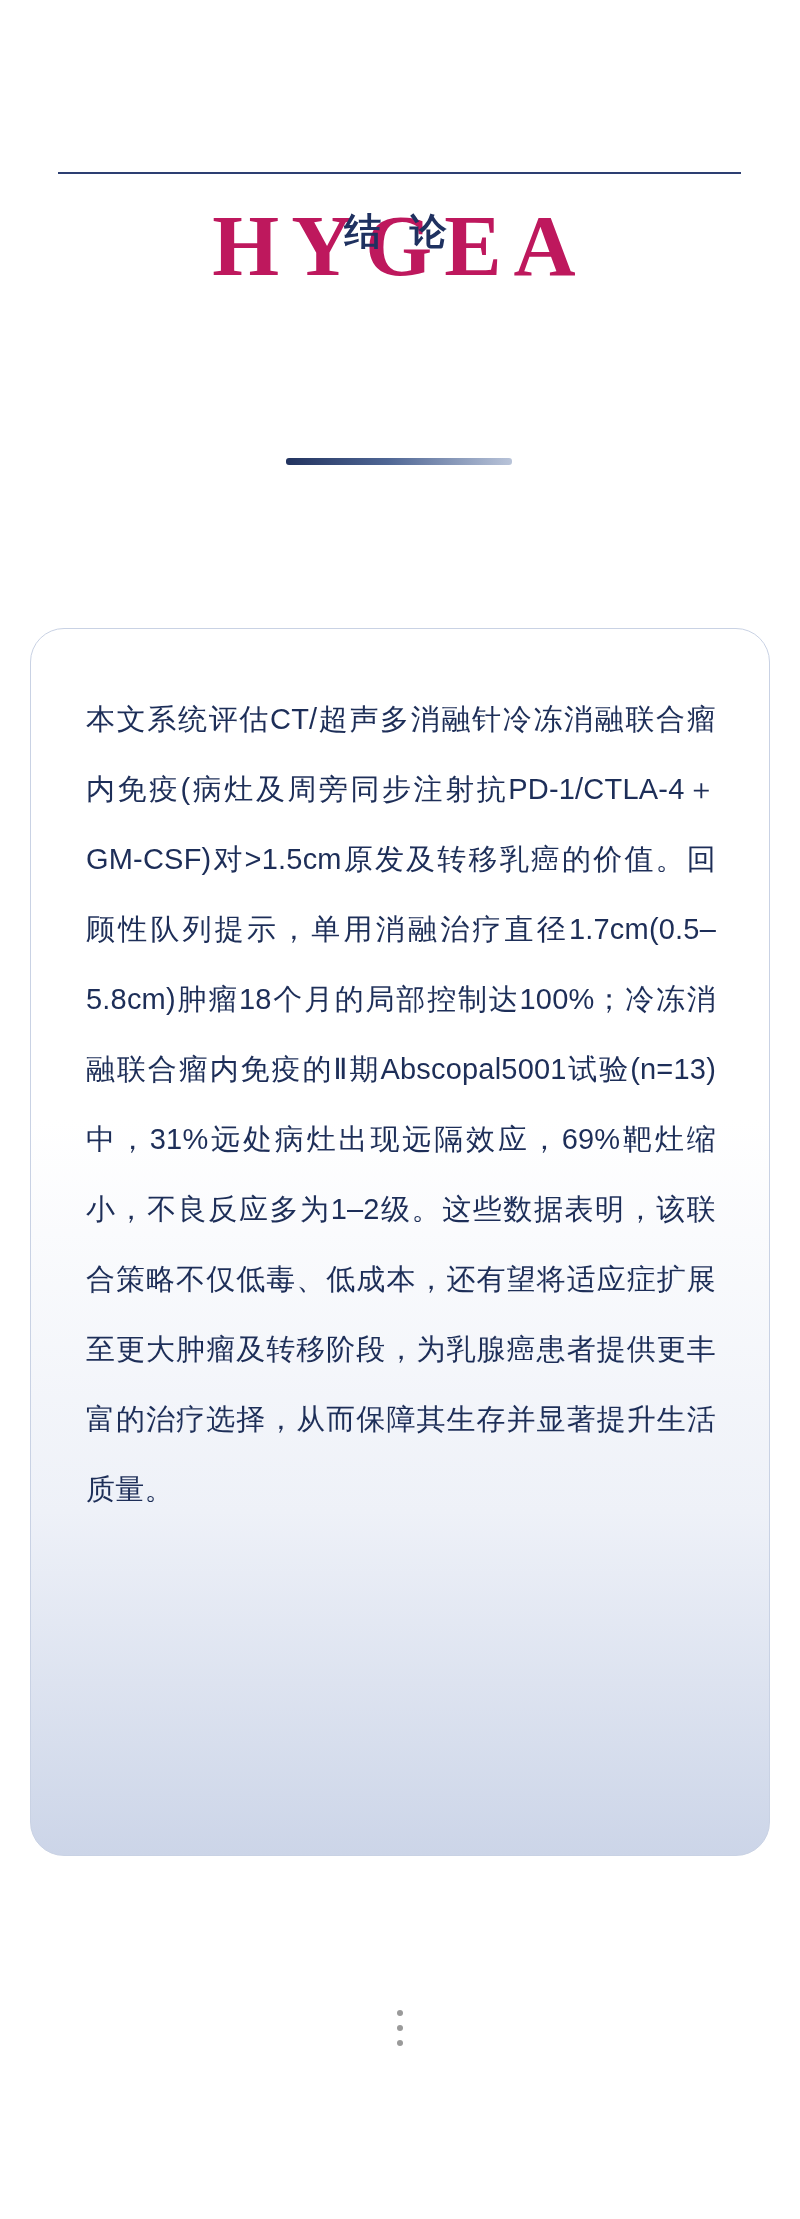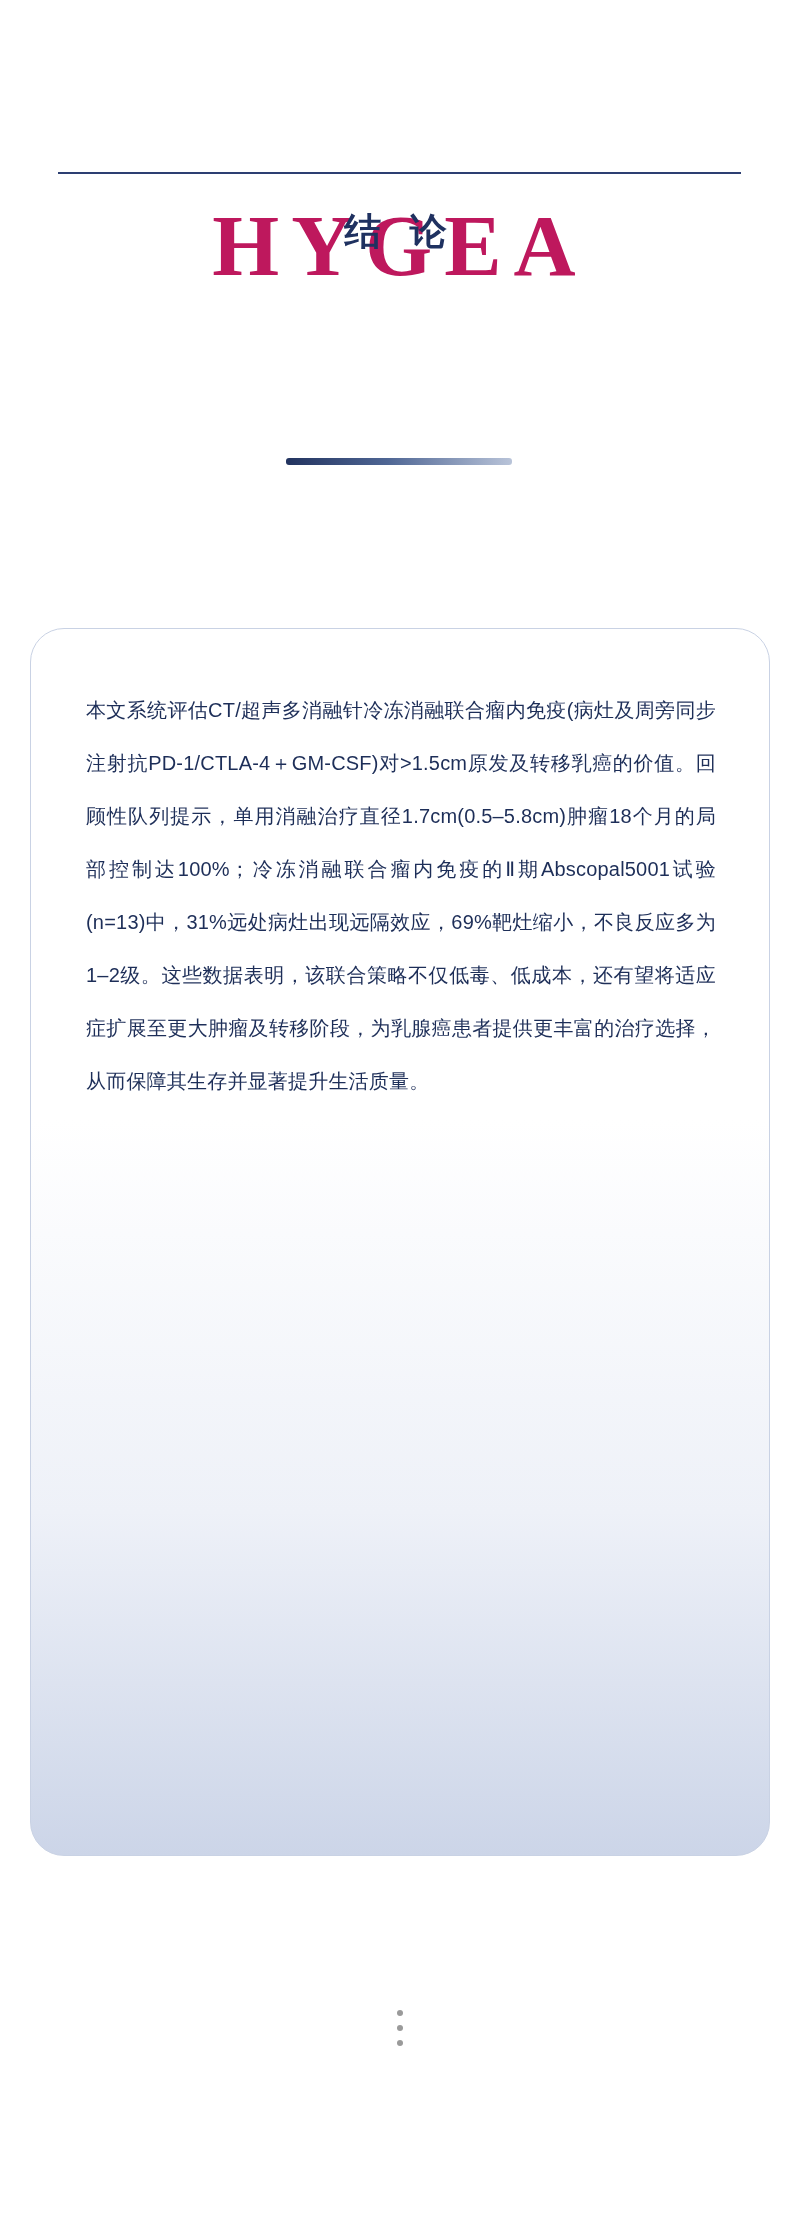--- a/index.html
+++ b/index.html
@@ -94,22 +94,22 @@
     border: 1px solid #c9d2e4;
     border-radius: 34px;
     background: linear-gradient(180deg, #ffffff 0%, #ffffff 40%, #eef1f8 72%, #ccd5e8 100%);
     box-sizing: border-box;
   }
   .paragraph {
     position: absolute;
     left: 55px;
     top: 55px;
     width: 630px;
-    font-size: 20px;
-    line-height: 53px;
+    font-size: 29px;
+    line-height: 70px;
     color: #1d2e58;
     text-align: justify;
     text-justify: inter-ideograph;
     letter-spacing: 0.2px;
   }
   
   .footer-dots {
     position: absolute;
     left: 0;
     top: 2010px;

